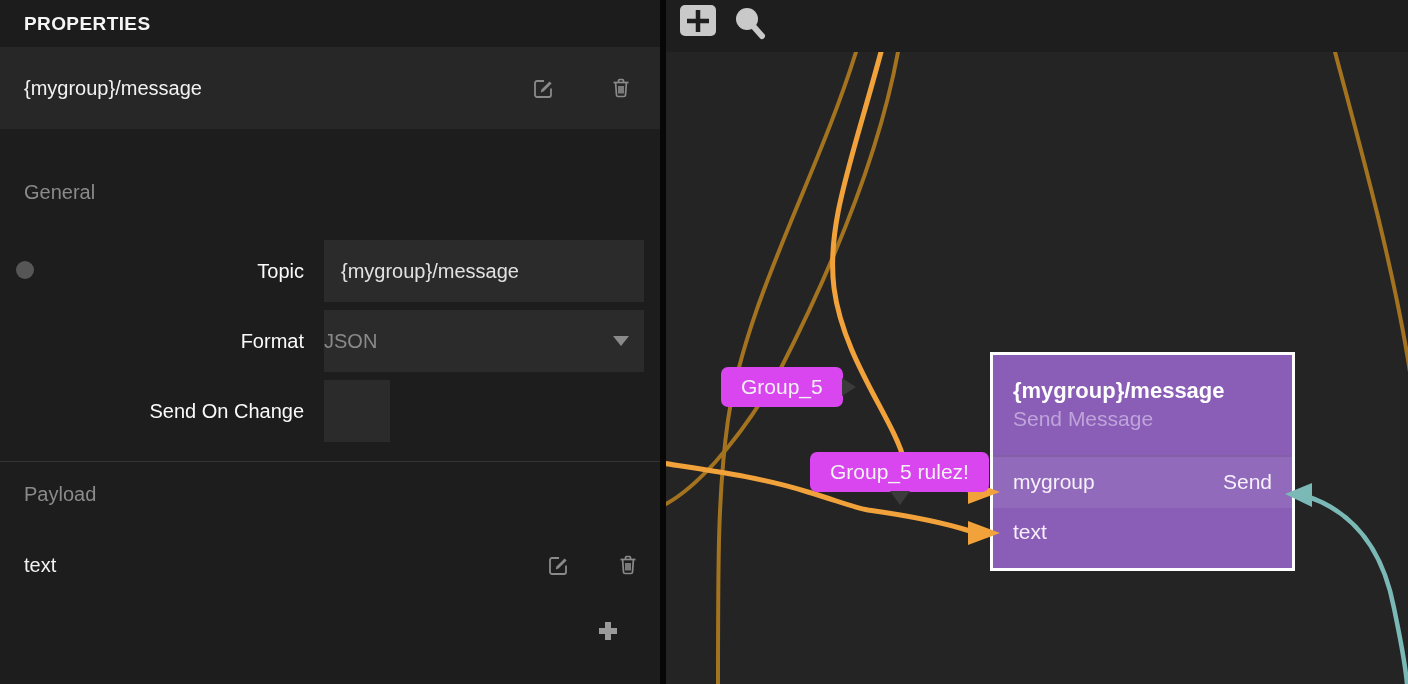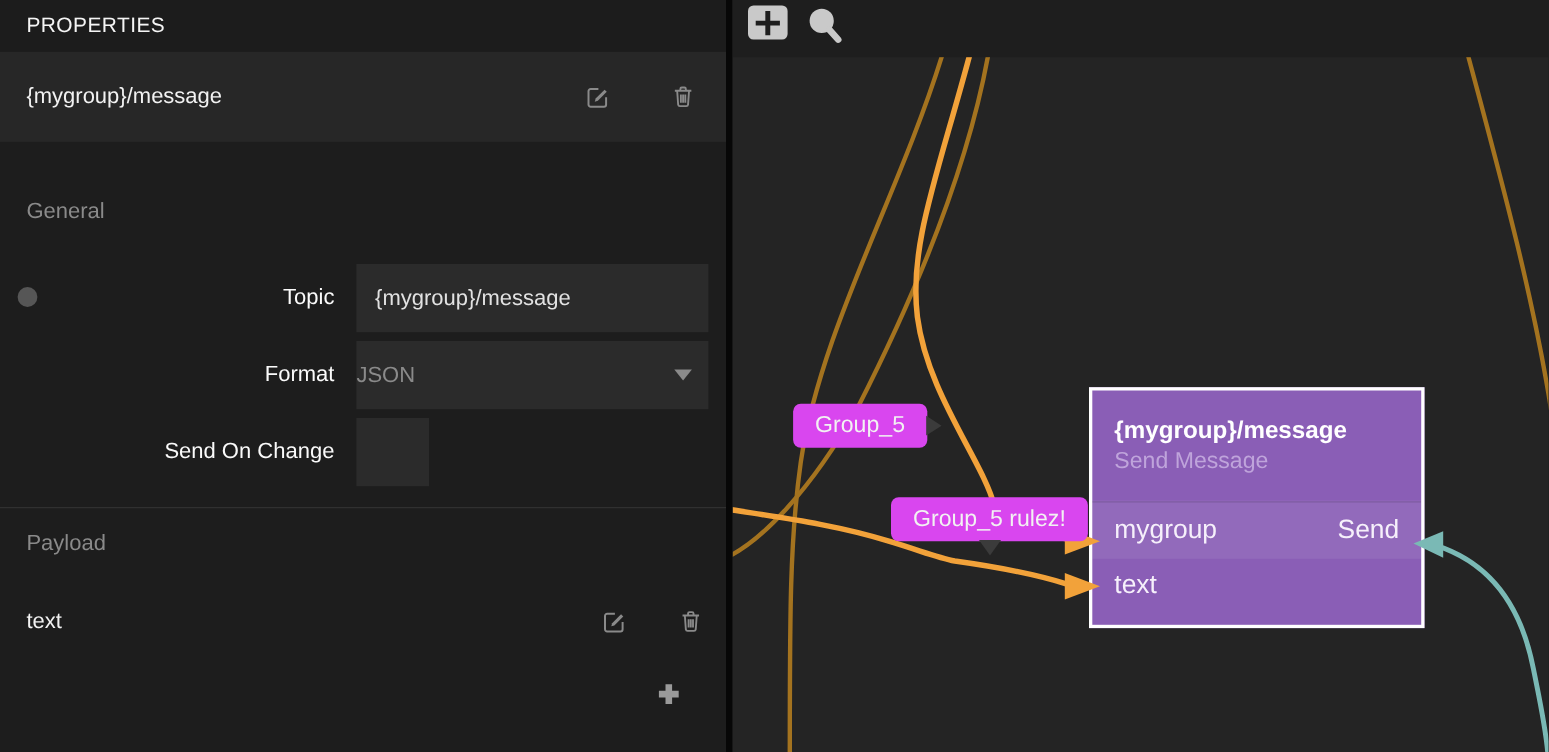--- a/index.html
+++ b/index.html
@@ -9,21 +9,21 @@
     font-family:"Liberation Sans", sans-serif;
     color:#f0f0f0;
     position:relative;
   }
 
   
   .sidebar { position:absolute; left:0; top:0; width:660px; height:684px; background:#1d1d1d; }
   .props-header {
     position:absolute; top:0; left:0; width:100%; height:47px;
     background:#1c1c1c; display:flex; align-items:center; padding:0 24px;
-    font-size:19px; font-weight:normal; letter-spacing:.4px; color:#f5f5f5;
+    font-size:19px; font-weight:bold; letter-spacing:.4px; color:#f5f5f5;
   }
   .selected-row {
     position:absolute; top:47px; left:0; width:100%; height:82px;
     background:#272727; display:flex; align-items:center; padding:0 27px 0 24px;
     font-size:20px; color:#f2f2f2;
   }
   .row-actions { margin-left:auto; display:flex; gap:54px; }
   .icon-btn { width:24px; height:24px; cursor:pointer; display:inline-block; }
   .icon-btn svg { width:24px; height:24px; display:block; }
 
@@ -72,21 +72,21 @@
   .wires { position:absolute; left:0; top:0; width:742px; height:684px; z-index:4; }
   .wires path { fill:none; stroke-linecap:round; }
 
   
   .node { position:absolute; left:324px; top:352px; width:305px; height:219px;
           background:#8a5eb6; border:3px solid #ffffff; z-index:2; cursor:pointer; }
   .node-header { height:100px; padding:23px 20px 0 20px; }
   .node-title { font-size:22px; font-weight:bold; color:#ffffff; line-height:26px; }
   .node-subtitle { font-size:21px; color:#bfa4db; line-height:25px; margin-top:2px; }
   .node-row { display:flex; align-items:center; justify-content:space-between;
-              padding:12px 20px; font-size:24px; color:#f6f0fb; }
+              padding:12px 20px; font-size:21px; color:#f6f0fb; }
   .node-row1 { height:53px; background:rgba(255,255,255,0.075);
                box-shadow:inset 0 2px rgba(0,0,0,0.10); }
   .node-row2 { height:47px; }
 
   
   .edge-label { position:absolute; background:#d946ef; color:#f2f2f2; font-size:21px;
                 line-height:26px; padding:7px 20px; border-radius:7px; z-index:5;
                 white-space:nowrap; cursor:pointer; }
   .label-group5 { left:55px; top:367px; }
   .label-rulez  { left:96px; top:452px;margin-left:48px; }

